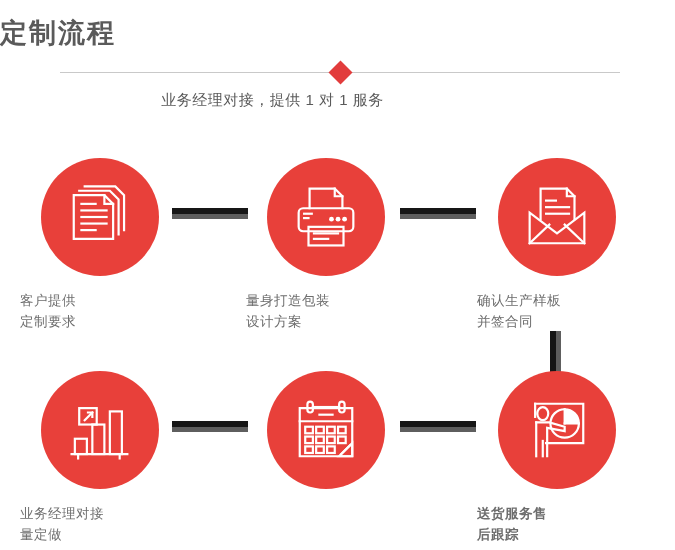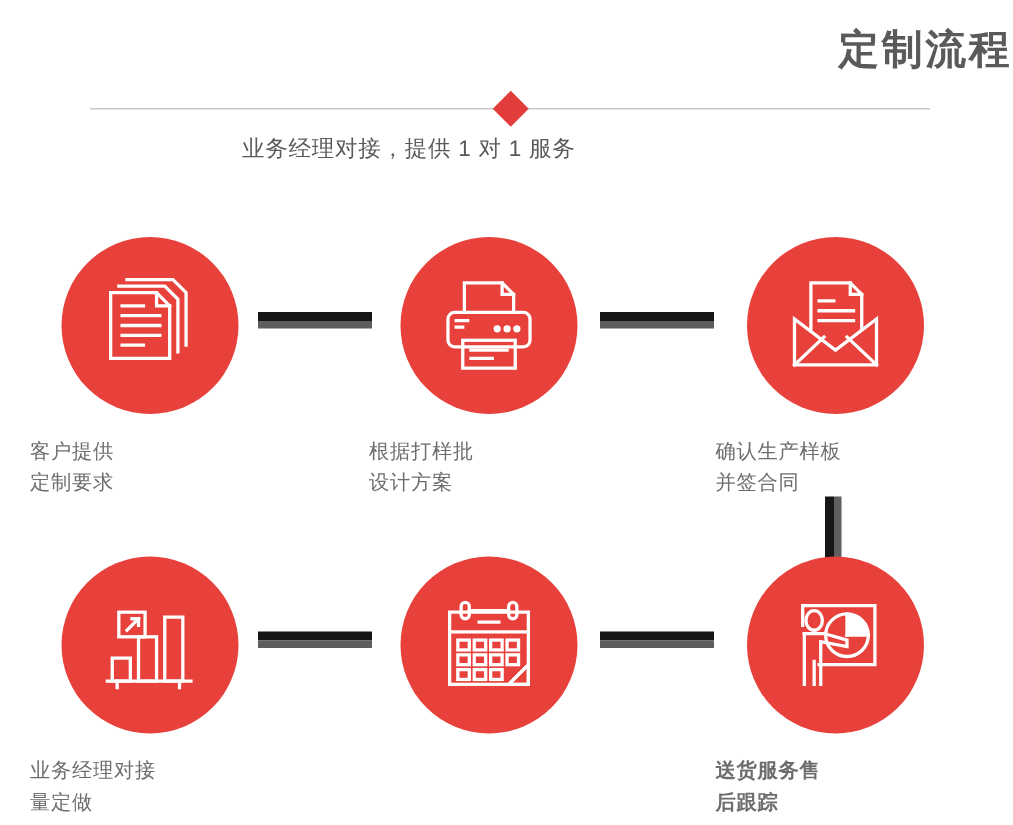--- a/index.html
+++ b/index.html
@@ -19,21 +19,21 @@
     background: #ffffff;
     overflow: hidden;
   }
 
   
   .page-title {
     position: absolute;
     left: 0;
     top: 16px;
     width: 675px;
-    text-align: right;
+    text-align: left;
     font-size: 27px;
     font-weight: bold;
     color: #5a5a5a;
     letter-spacing: 2px;
     line-height: 34px;
   }
   .divider-wrap {
     position: absolute;
     left: 60px;
     top: 72px;
@@ -214,21 +214,21 @@
         <line x1="12" y1="29" x2="19" y2="29"></line>
         <line x1="12" y1="33" x2="16" y2="33"></line>
         <circle cx="37" cy="34" r="2.2" fill="#ffffff" stroke="none"></circle>
         <circle cx="43" cy="34" r="2.2" fill="#ffffff" stroke="none"></circle>
         <circle cx="49" cy="34" r="2.2" fill="#ffffff" stroke="none"></circle>
         <rect x="16" y="41" width="32" height="17"></rect>
         <line x1="21" y1="47" x2="43" y2="47"></line>
         <line x1="21" y1="52" x2="34" y2="52"></line>
       </svg>
     </div>
-    <div class="step-label">根据打样批
+    <div class="step-label">量身打造包装
 设计方案</div>
   </div>
 
   <div class="step" style="left:477px; top:158px;">
     <div class="step-circle">
       <svg viewBox="0 0 64 64" fill="none" stroke="#ffffff" stroke-width="2" stroke-linecap="square" stroke-linejoin="miter">
         <path d="M17 34 V6 H41 L48 13 V34"></path>
         <path d="M41 6 V13 H48"></path>
         <line x1="22" y1="17" x2="31" y2="17"></line>
         <line x1="22" y1="23" x2="43" y2="23"></line>

